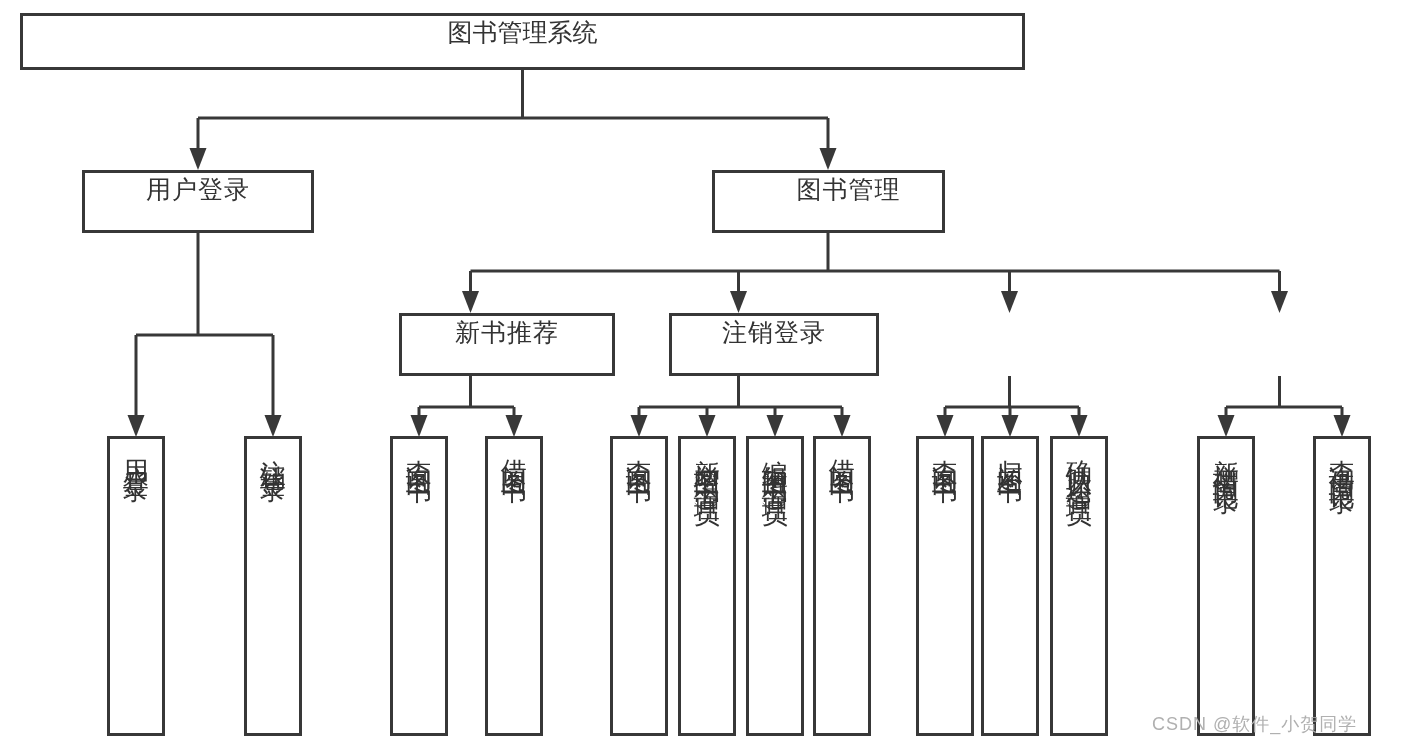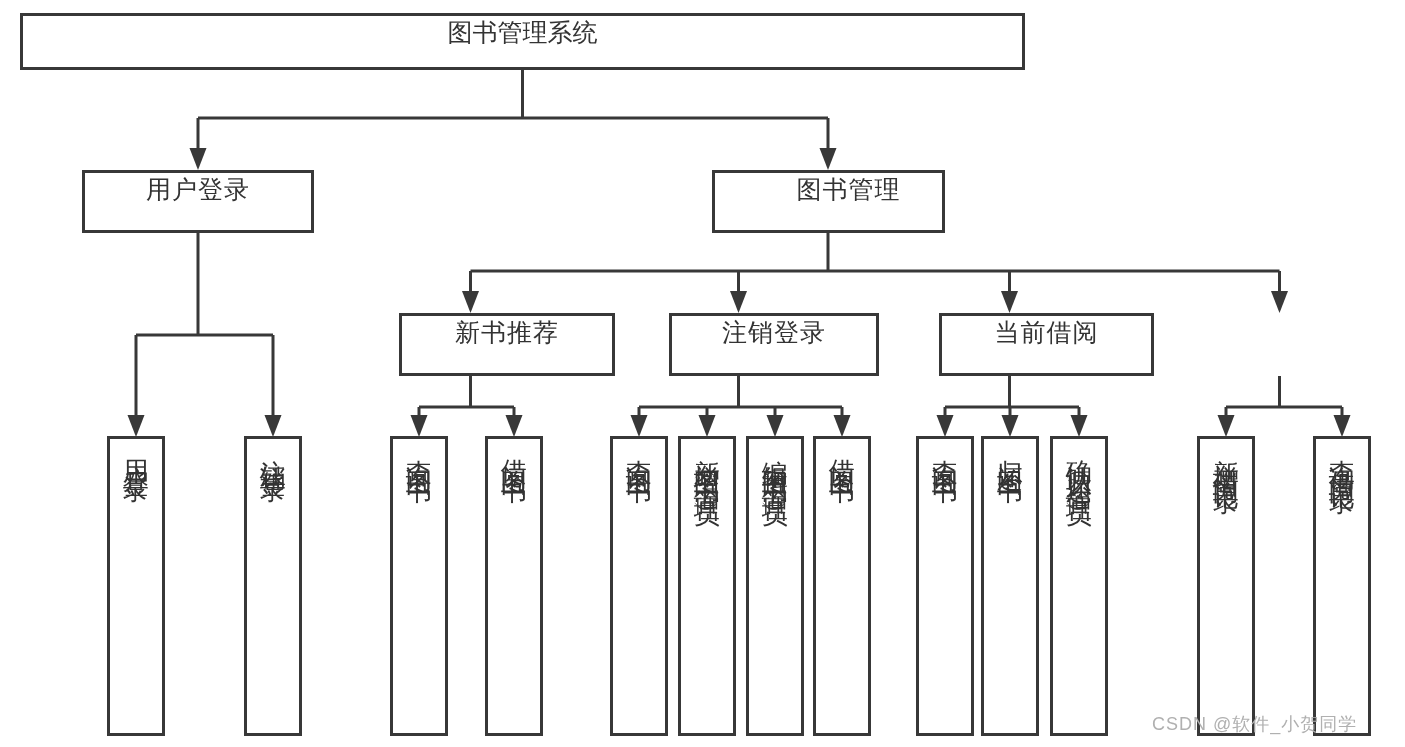--- a/index.html
+++ b/index.html
@@ -123,23 +123,20 @@
   <div class="node hnode" style="left:712px;width:233px;padding-left:40px;">
     <span>图书管理</span>
   </div>
 
   <div class="node hnode l3" style="left:363px;width:216px;">
     <span>新书推荐</span>
   </div>
   <div class="node hnode l3" style="left:633px;width:210px;">
     <span>注销登录</span>
   </div>
-  <div class="node hnode l3" style="left:903px;width:215px;">
-    <span>当前借阅</span>
-  </div>
 
   <div class="node leaf" style="left:107px;">
     <span class="vtext">用户登录</span>
   </div>
   <div class="node leaf" style="left:244px;">
     <span class="vtext">注销登录</span>
   </div>
 
   <div class="node leaf" style="left:390px;">
     <span class="vtext">查询图书</span>

